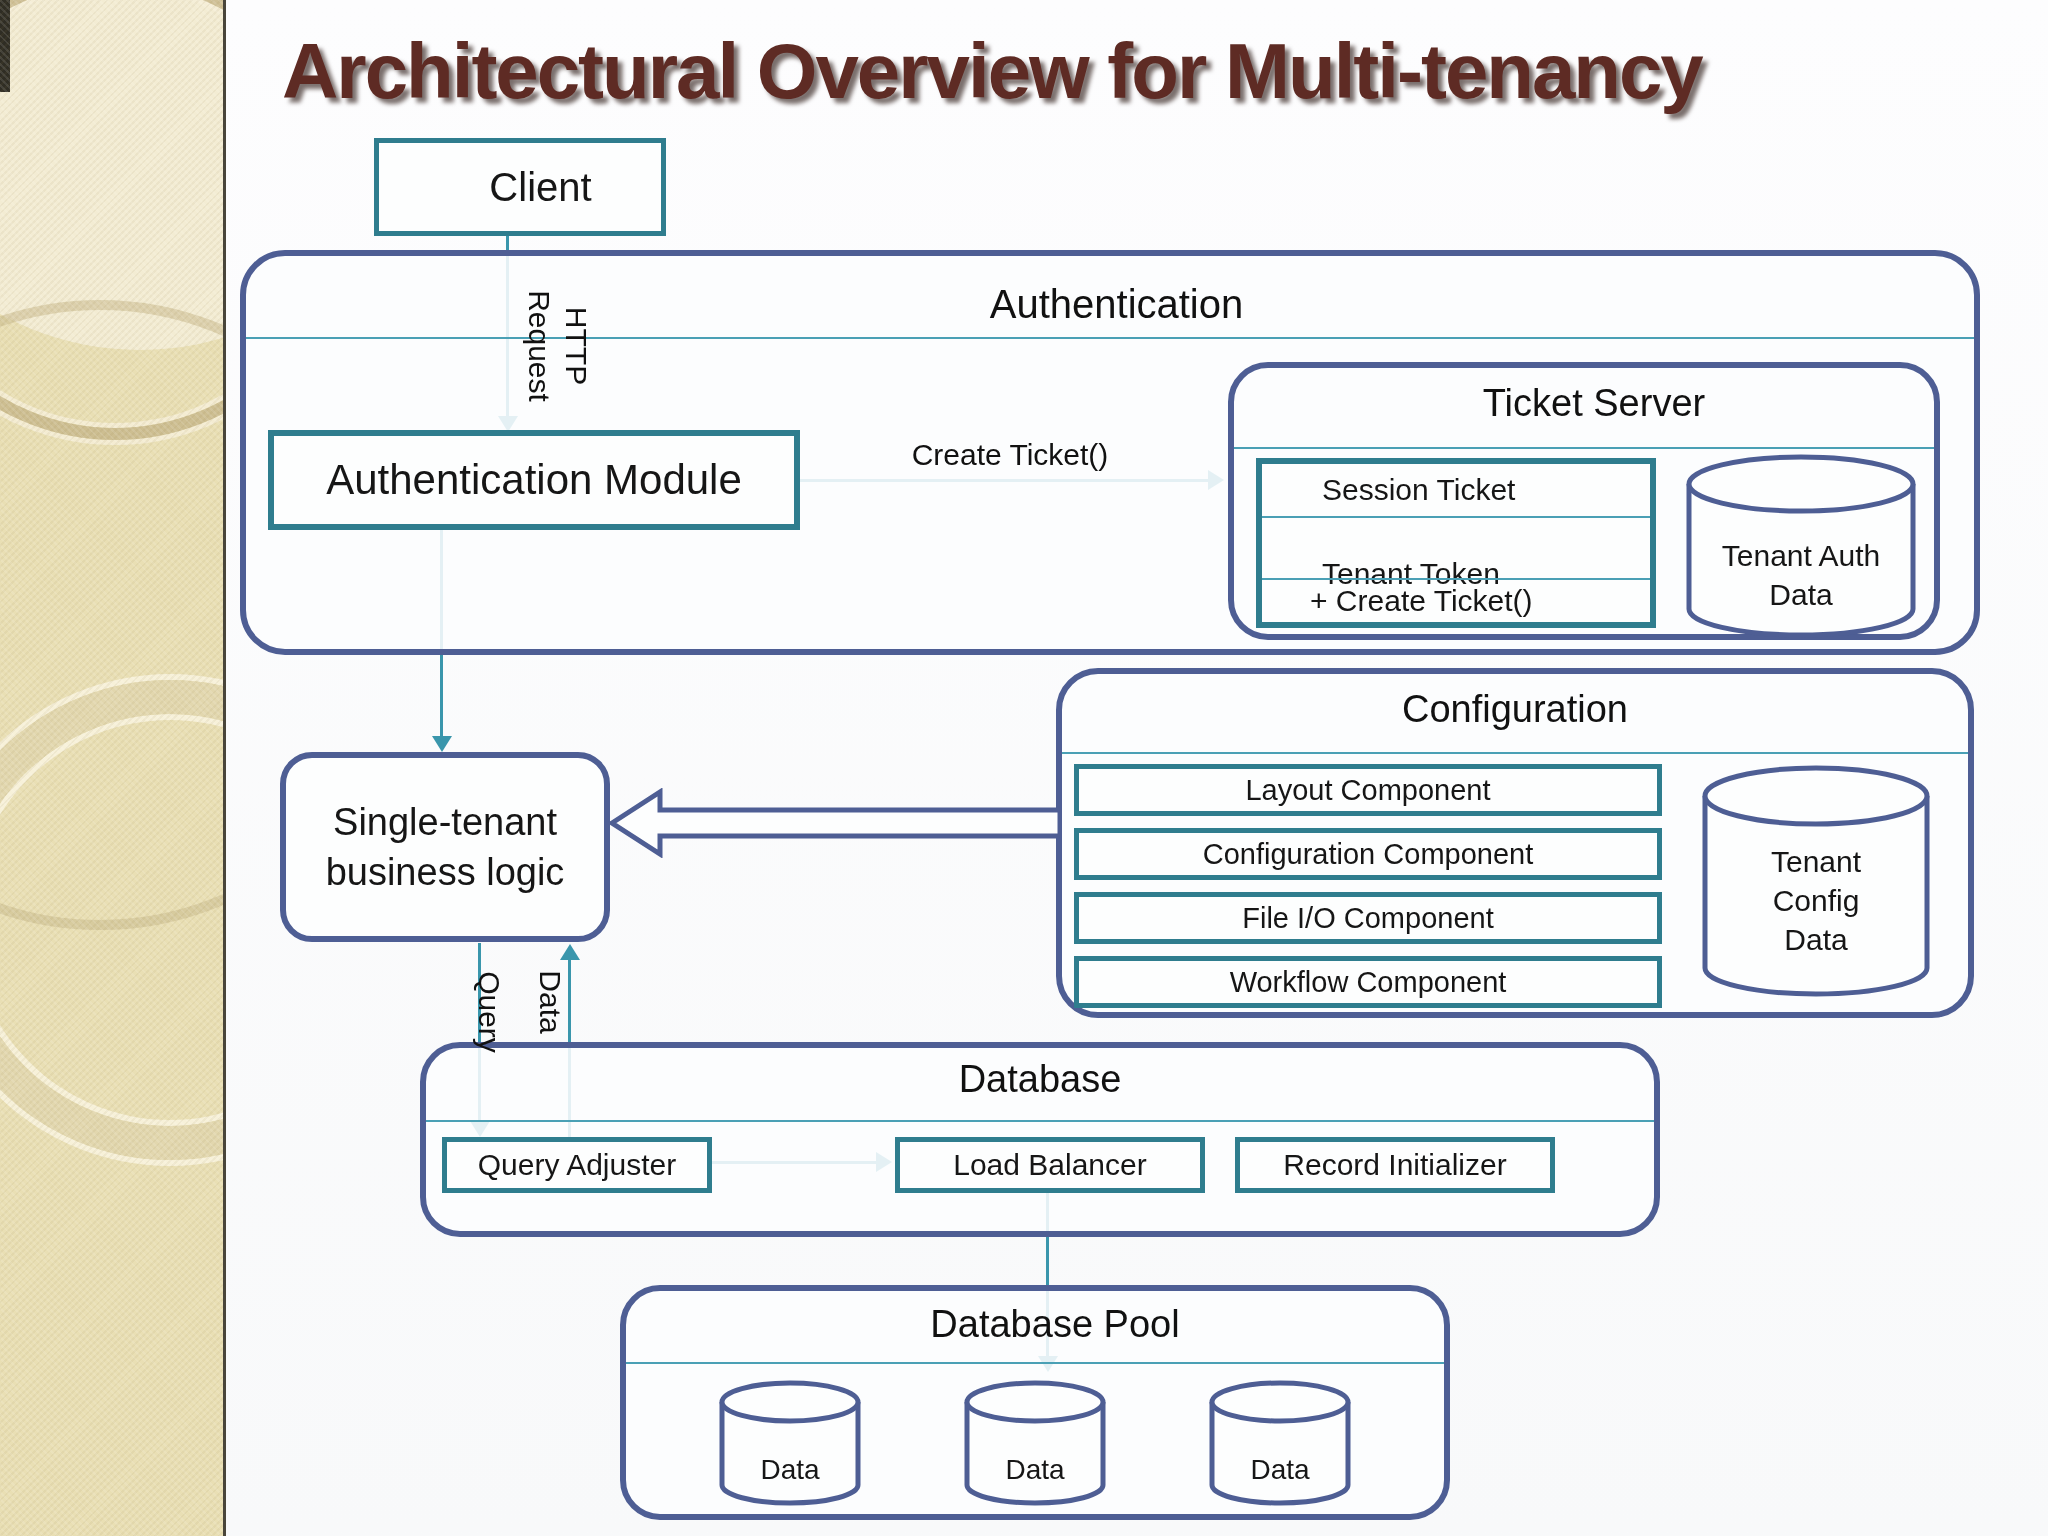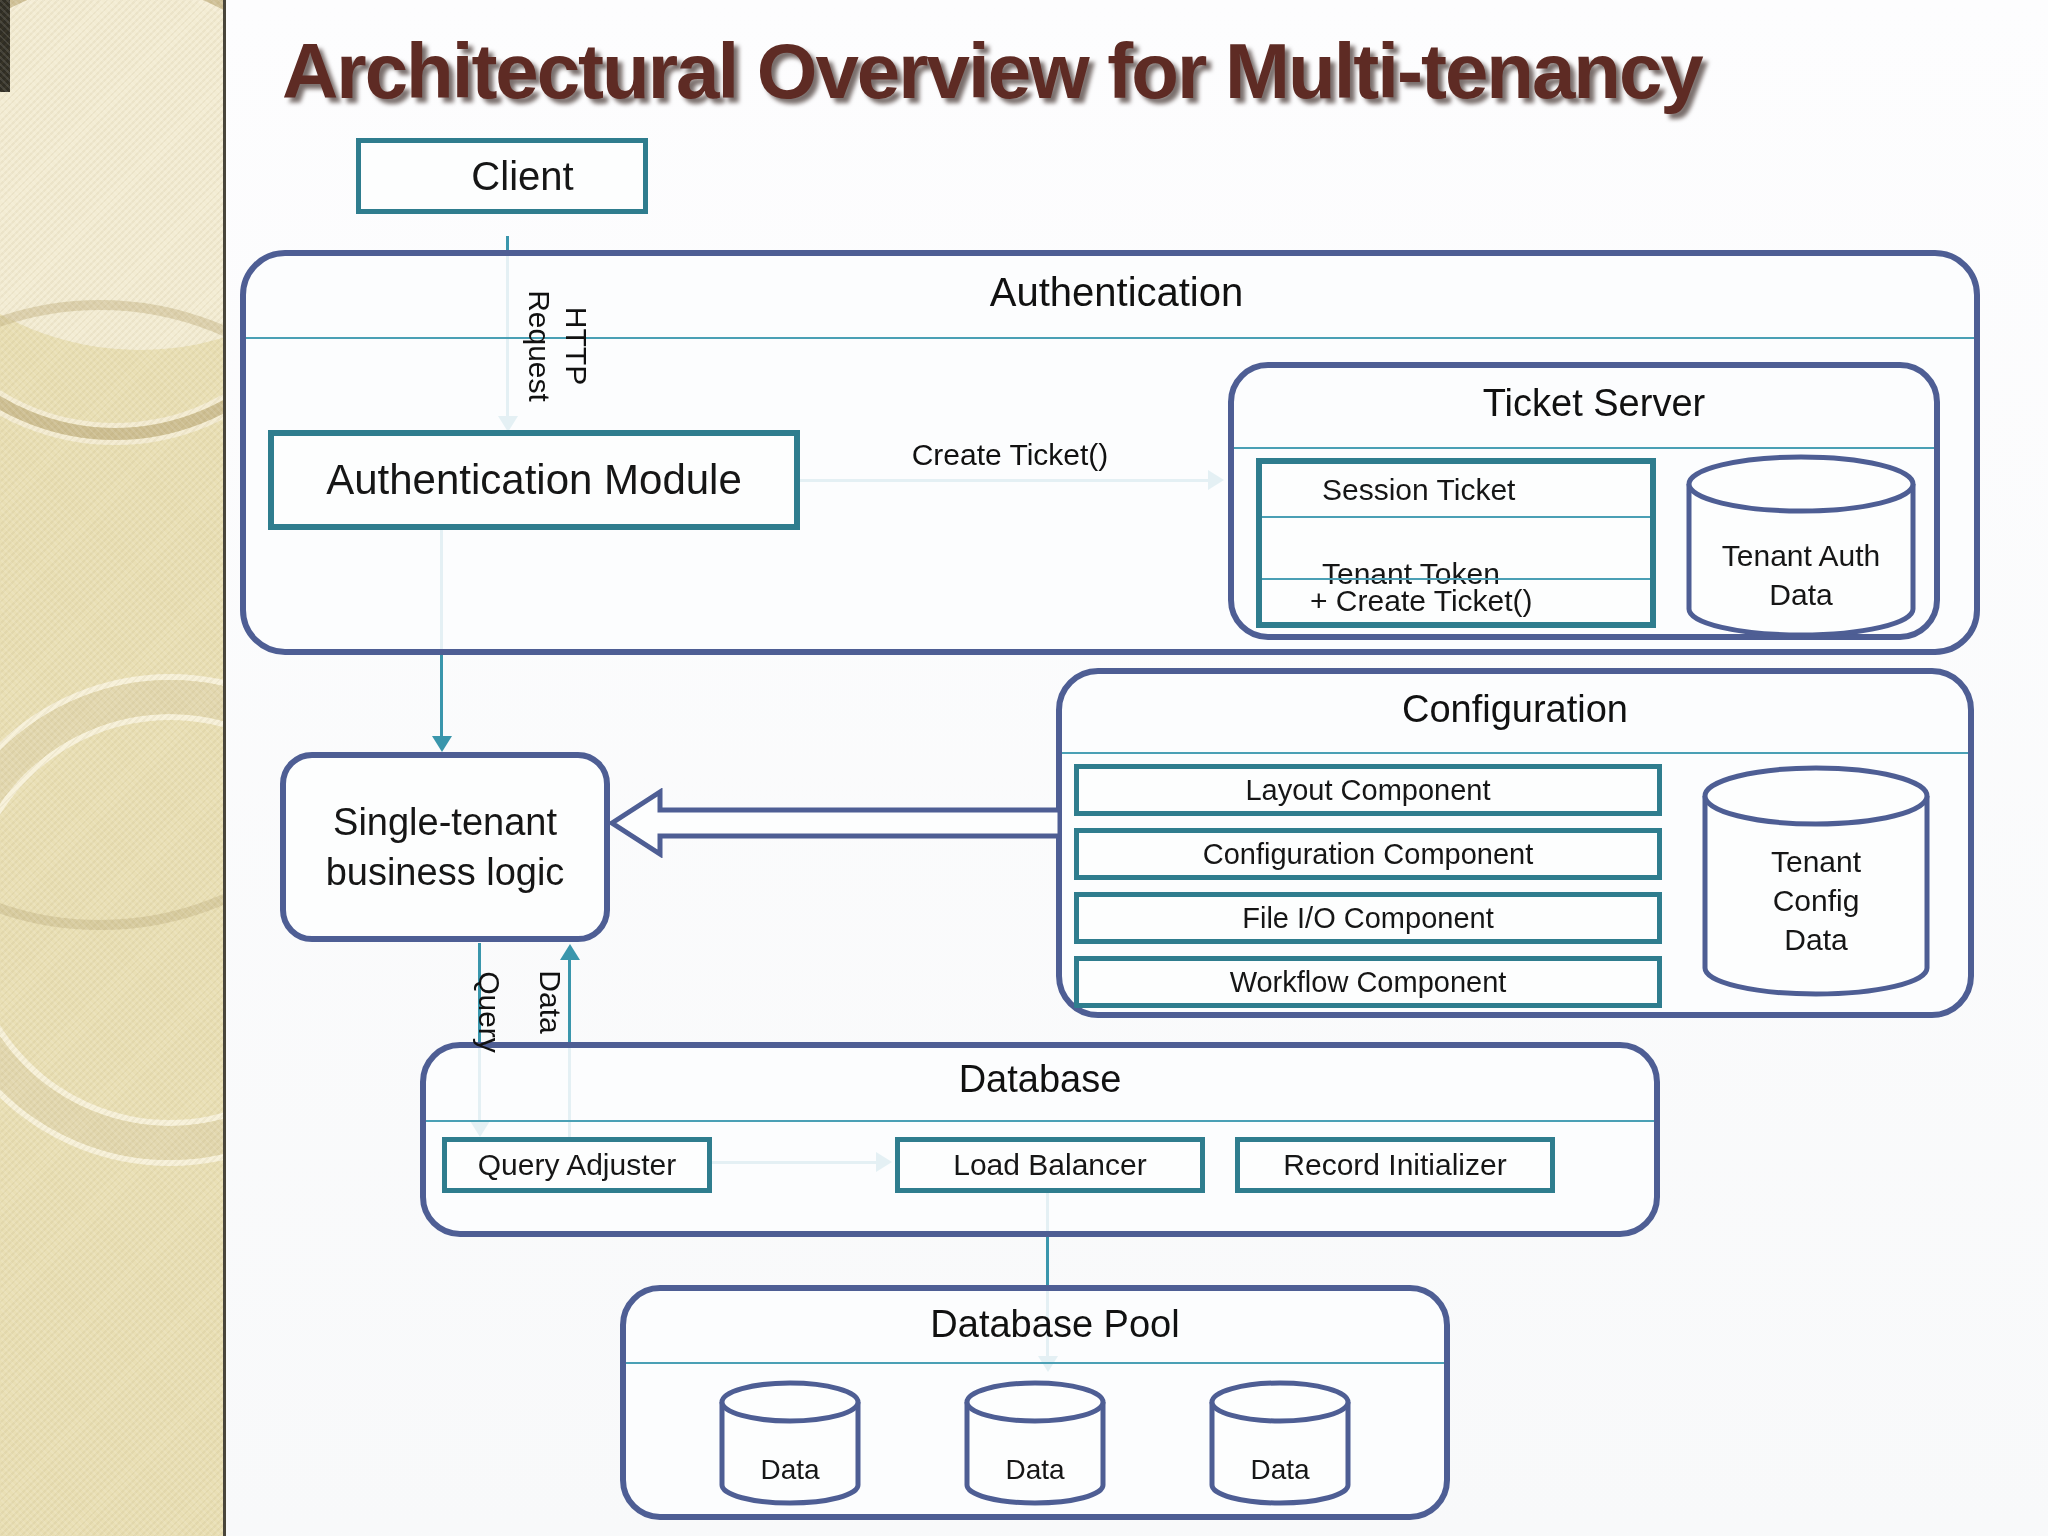--- a/index.html
+++ b/index.html
@@ -79,26 +79,26 @@
     <div class="blob"></div>
     <div class="ring1"></div>
     <div class="ring3"></div>
     <div class="ring2"></div>
     <div class="corner"></div>
     <div class="tex"></div>
   </div>
 
   <div class="slide-title">Architectural Overview for Multi-tenancy</div>
 
-  <div class="tealbox" style="left:356px;top:138px;width:292px;height:76px;font-size:40px;padding-left:41px;">
+  <div class="tealbox" style="left:374px;top:138px;width:292px;height:98px;font-size:40px;padding-left:41px;">
     <span>Client</span>
   </div>
 
   <div class="container" style="left:240px;top:250px;width:1740px;height:405px;border-radius:45px;">
-    <div class="ctitle" style="top:14px;padding-left:13px;">Authentication</div>
+    <div class="ctitle" style="top:26px;padding-left:13px;">Authentication</div>
     <div class="csep" style="top:81px;"></div>
   </div>
 
   <div class="tealbox" style="left:268px;top:430px;width:532px;height:100px;font-size:42px;border-width:6px;">
     <span>Authentication Module</span>
   </div>
 
   <div class="container" style="left:1228px;top:362px;width:712px;height:278px;border-radius:40px;">
     <div class="ctitle" style="top:14px;font-size:38px;padding-left:20px;">Ticket Server</div>
     <div class="csep" style="top:79px;"></div>

